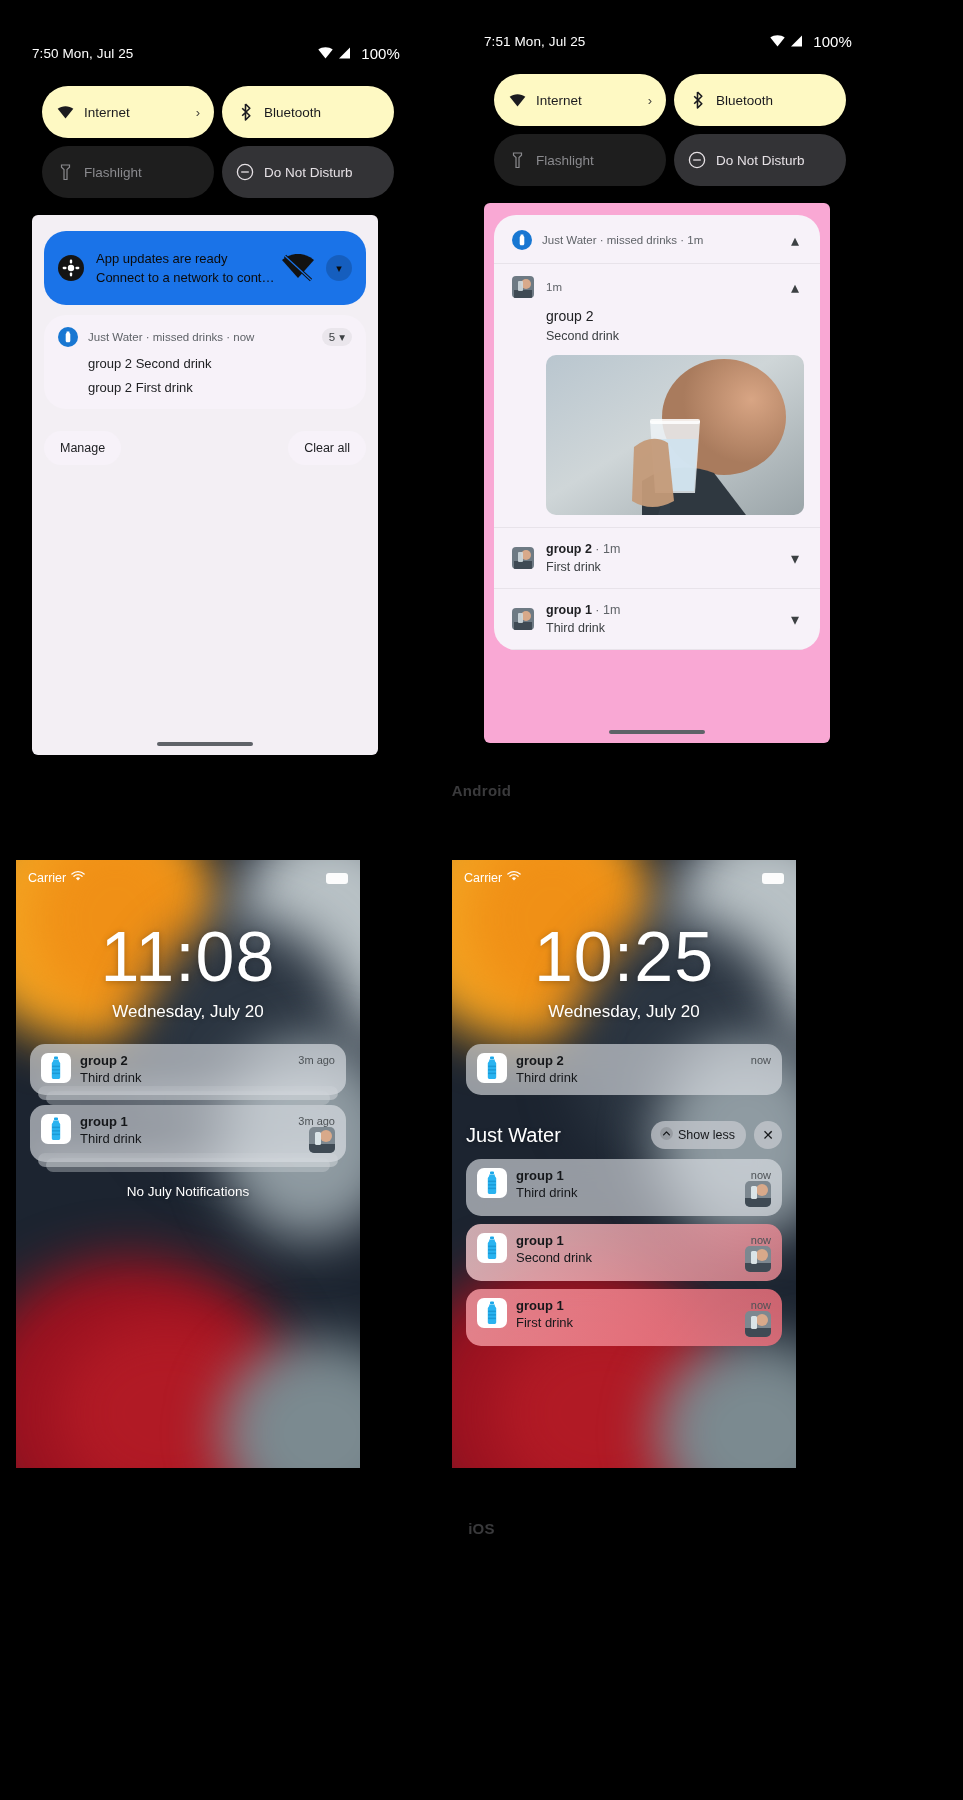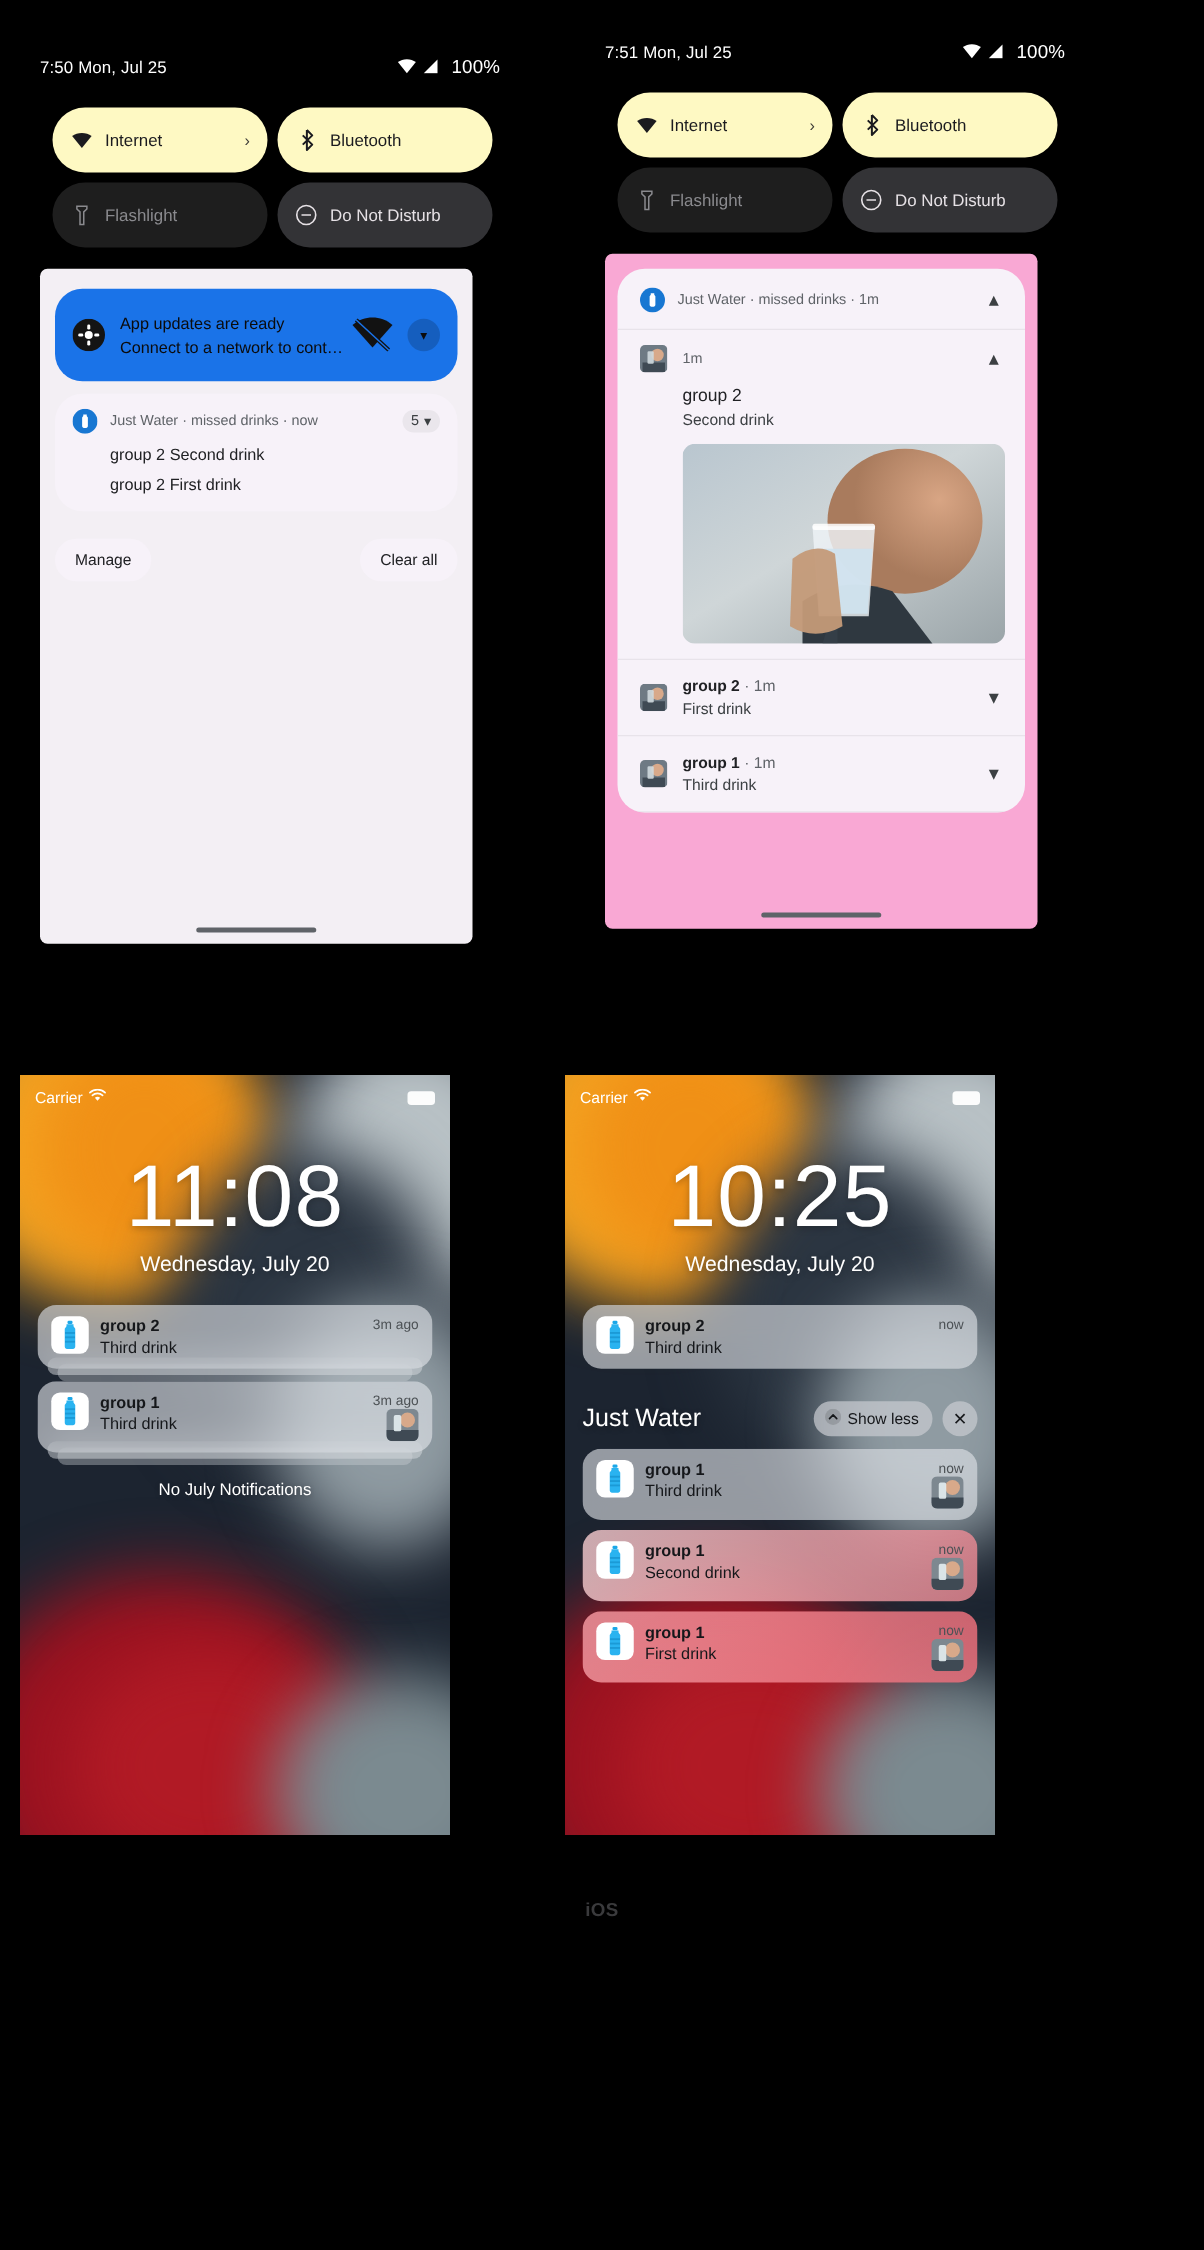--- a/index.html
+++ b/index.html
@@ -477,20 +477,21 @@
               <div class="t2">Third drink</div>
             </span>
             <span class="chev-btn">▾</span>
           </div>
 
         </div>
         <div class="home-ind"></div>
       </div>
     </div>
 
+    <div class="caption" style="top: 782px;">Android</div>
   </div>
 
   <div class="ios-row">
 
     <div class="i-phone left">
       <div class="wall">
         <div class="blob" style="left:-60px;top:-70px;width:250px;height:250px;background:#f5a623;"></div>
         <div class="blob" style="left:10px;top:-40px;width:180px;height:200px;background:#f09016;"></div>
         <div class="blob" style="right:-70px;top:-40px;width:200px;height:230px;background:#b9c2c6;"></div>
         <div class="blob" style="left:120px;top:60px;width:220px;height:260px;background:#2b3541;"></div>

